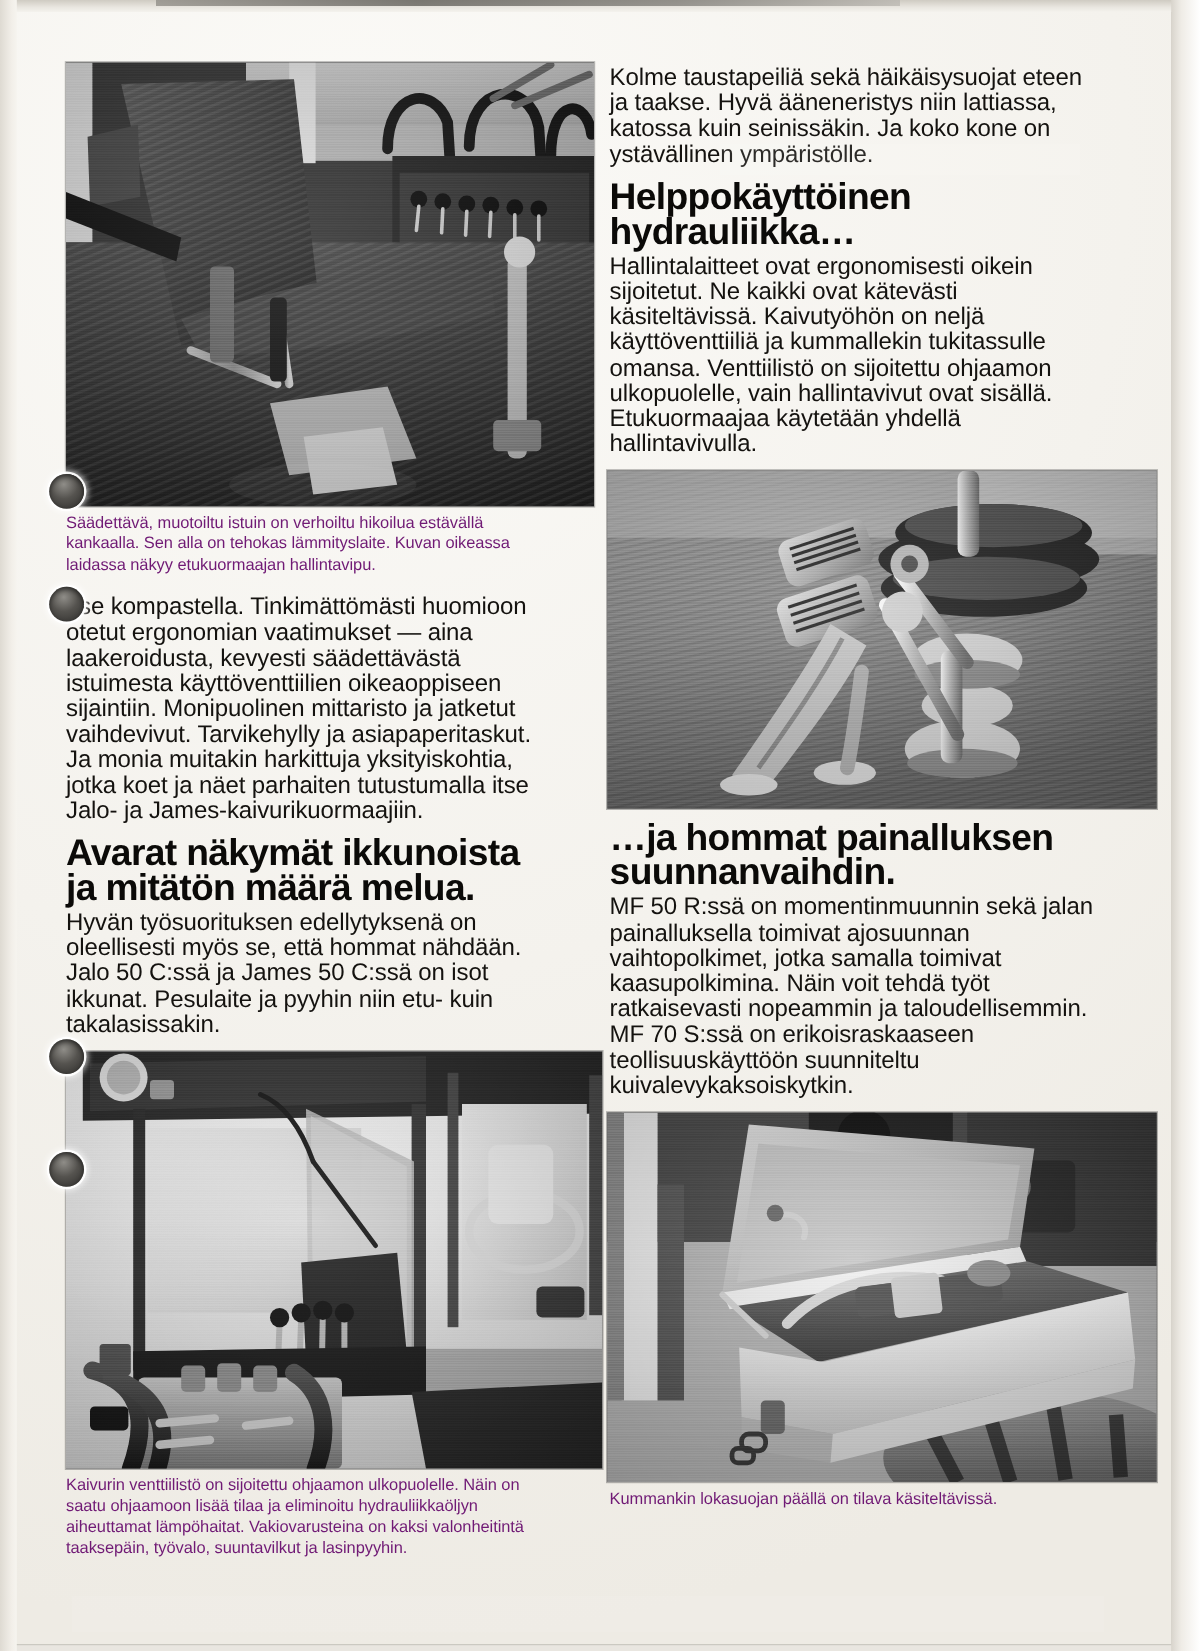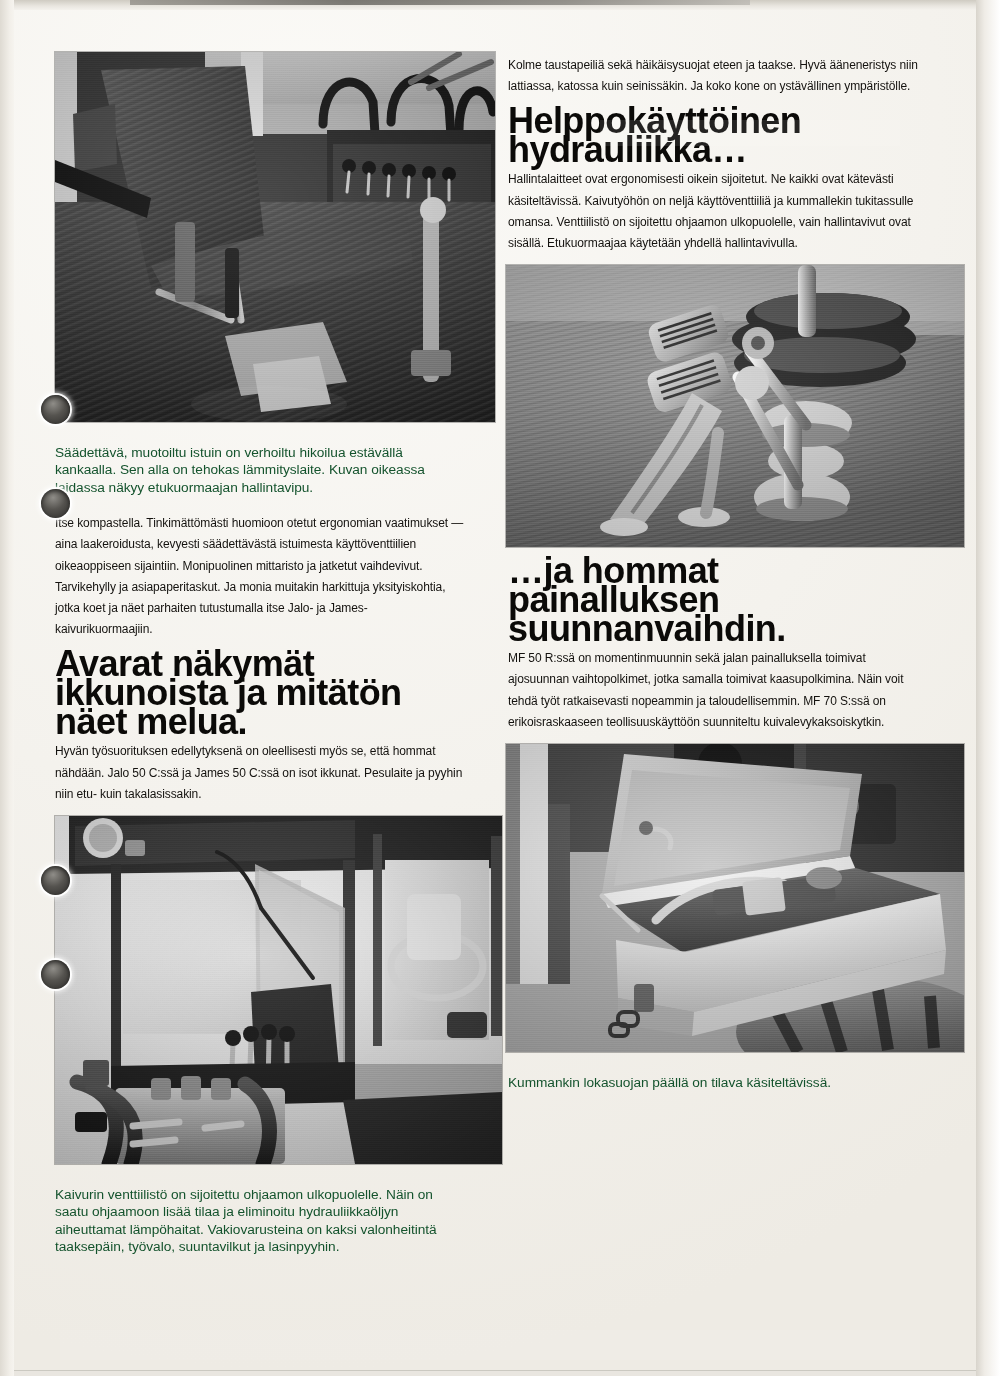--- a/index.html
+++ b/index.html
@@ -62,41 +62,41 @@
   
   .col {
     position: absolute;
     width: 410px;
   }
   #col-left  { left: 55px;  top: 52px; }
   #col-right { left: 508px; top: 55px; }
 
   
   .body-text {
-    font-size: 12px;
+    font-size: 20px;
     line-height: 21.2px;
     color: #14120f;
     letter-spacing: -0.1px;
     margin: 0;
     text-align: left;
   }
   .headline {
-    font-size: 36px;
+    font-size: 31px;
     line-height: 29px;
     font-weight: bold;
     color: #0b0a08;
     letter-spacing: -0.55px;
     margin: 9px 0 5px 0;
   }
   .caption {
     font-size: 13.7px;
     line-height: 17.4px;
-    color: #14532d;
+    color: #701a75;
     letter-spacing: -0.05px;
-    margin: 22px 0 0 0;
+    margin: 5px 0 0 0;
   }
   .spacer-s { height: 11px; }
   .spacer-m { height: 17px; }
 
   
   .photo {
     position: relative;
     background: #6f6f6f;
     overflow: hidden;
     filter: grayscale(100%) contrast(108%);
@@ -244,21 +244,21 @@
       <div class="grain"></div>
         <div class="vign"></div>
     </div>
 
     <p class="caption">Säädettävä, muotoiltu istuin on verhoiltu hikoilua estävällä kankaalla. Sen alla on tehokas lämmityslaite. Kuvan oikeassa laidassa näkyy etukuormaajan hallintavipu.</p>
 
     <div class="spacer-m"></div>
 
     <p class="body-text">Itse kompastella. Tinkimättömästi huomioon otetut ergonomian vaatimukset — aina laakeroidusta, kevyesti säädettävästä istuimesta käyttöventtiilien oikeaoppiseen sijaintiin. Monipuolinen mittaristo ja jatketut vaihdevivut. Tarvikehylly ja asiapaperitaskut. Ja monia muitakin harkittuja yksityiskohtia, jotka koet ja näet parhaiten tutustumalla itse Jalo- ja James-kaivurikuormaajiin.</p>
 
-    <h2 class="headline">Avarat näkymät ikkunoista ja mitätön näet melua.</h2>
+    <h2 class="headline">Avarat näkymät ikkunoista ja mitätön määrä melua.</h2>
 
     <p class="body-text">Hyvän työsuorituksen edellytyksenä on oleellisesti myös se, että hommat nähdään. Jalo 50 C:ssä ja James 50 C:ssä on isot ikkunat. Pesulaite ja pyyhin niin etu- kuin takalasissakin.</p>
 
     <div class="spacer-s"></div>
 
     <div class="photo" style="width:447px;height:348px;margin-left:0;">
       <svg viewBox="0 0 447 348" preserveAspectRatio="none" aria-hidden="true">
         <defs>
           <linearGradient id="bgSky" x1="0" y1="0" x2="0" y2="1">
             <stop offset="0%" stop-color="#efedea"></stop>

